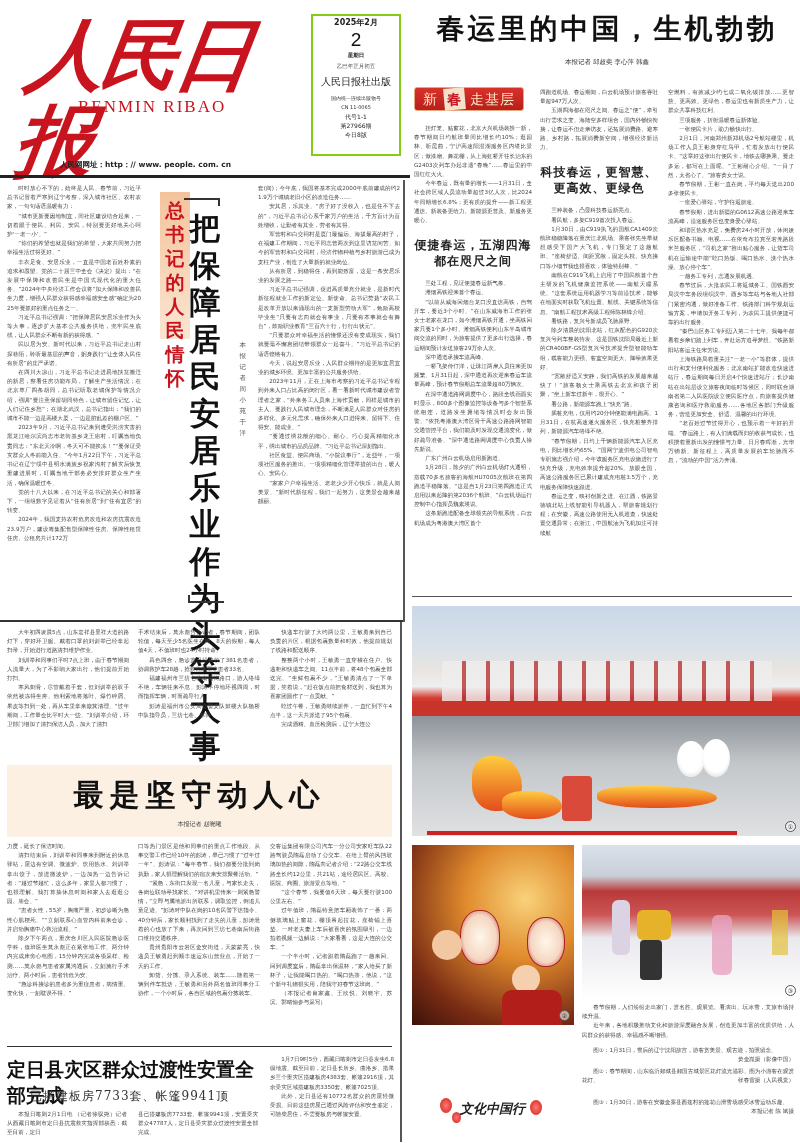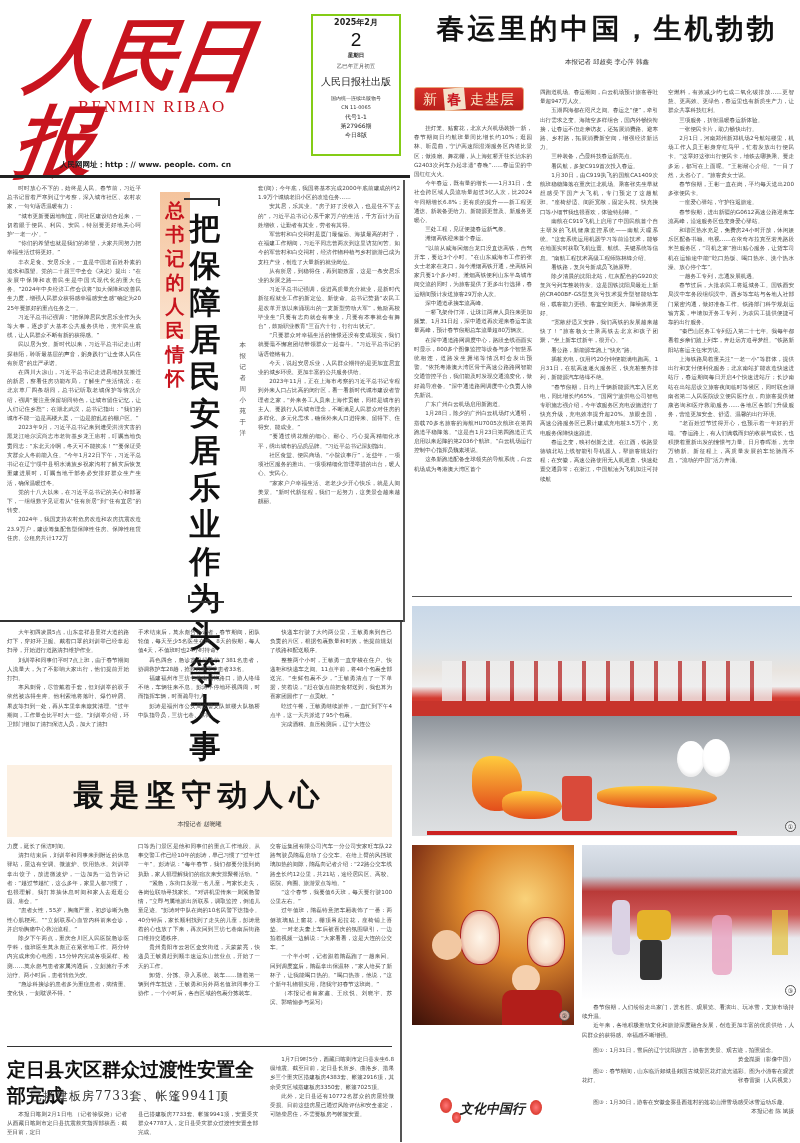--- a/index.html
+++ b/index.html
@@ -102,34 +102,36 @@
 
 <div class="abs banner">
   <span>新</span>
   <span class="big">春</span>
   <span>走基层</span>
 </div>
 
 <div class="abs txt" style="left:414px;top:124px;width:118px;">
   <p>挂灯笼、贴窗花，北京大兴机场装扮一新，春节期间日均航班量同比增长约10%；逛园林、听昆曲，宁沪高速阳澄湖服务区内堪比景区；做漆扇、舞花棚，从上海虹桥开往长治东的G2403次列车办起非遗“春晚”……春运里的中国红红火火。</p>
   <p>今年春运，既有量的增长——1月31日，全社会跨区域人员流动量超过3亿人次，比2024年同期增长6.8%；更有质的提升——新工程更通达、新装备更给力、新能源更普及、新服务更暖心。</p>
+  <div class="sec-head" style="margin:12px 0 10px;text-align:center;">便捷春运，五湖四海都在咫尺之间</div>
   <p>三处工程，见证便捷春运新气象。</p>
   <p>潍烟高铁迎来首个春运。</p>
   <p>“以前从威海回烟台龙口没直达高铁，自驾开车，要近3个小时。”在山东威海市工作的张女士老家在龙口，如今潍烟高铁开通，坐高铁回家只要1个多小时。潍烟高铁便利山东半岛城市间交流的同时，为旅客提供了更多出行选择，春运期间预计发送旅客29万余人次。</p>
   <p>深中通道承接车流高峰。</p>
   <p>一桥飞架伶仃洋，让珠江两岸人员往来更加频繁。1月31日起，深中通道再次迎来春运车流量高峰，预计春节假期总车流量超80万辆次。</p>
   <p>在深中通道路网调度中心，路段全线画面实时显示，800多个图像监控等设备与多个智慧系统相连，道路发生拥堵等情况时会发出预警。“依托粤港澳大湾区骨干高速公路路网智能交通管控平台，我们能及时发现交通流变化，做好疏导准备。”深中通道路网调度中心负责人徐先新说。</p>
   <p>广东广州白云机场启用新跑道。</p>
   <p>1月28日，除夕的广州白云机场灯火通明，搭载70多名旅客的海航HU7005次航班在第四跑道平稳降落。“这是自1月23日第四跑道正式启用以来起降的第2036个航班。”白云机场运行控制中心指挥员魏素瑛说。</p>
   <p>这条新跑道配备全球领先的导航系统，白云机场成为粤港澳大湾区首个</p>
 </div>
 
 <div class="abs txt" style="left:540px;top:88px;width:118px;">
   <p class="noindent">四跑道机场。春运期间，白云机场预计旅客吞吐量超947万人次。</p>
   <p>五湖四海都在咫尺之间。春运之“便”，牵引出行需求之变。海陆空多样组合，国内外畅快衔接，让春运不但走亲访友，还拓展消费路、避寒路、乡村路，拓展消费新空间，增强经济新活力。</p>
+  <div class="sec-head" style="margin:12px 0 10px;text-align:center;">科技春运，更智慧、更高效、更绿色</div>
   <p>三种装备，凸显科技春运新亮点。</p>
   <p>看民航，多架C919首次投入春运。</p>
   <p>1月30日，由C919执飞的国航CA1409次航班稳稳降落在重庆江北机场。乘客张先生早就想感受下国产大飞机，专门预定了这趟航班。“座椅舒适、间距宽敞，固定头枕、快充接口等小细节我也很喜欢，体验特别棒。”</p>
   <p>南航在C919飞机上启用了中国民航首个自主研发的飞机健康监控系统——南航天瞳系统。“这套系统运用机器学习等前沿技术，能够在地面实时获取飞机位置、航线、关键系统等信息。”南航工程技术高级工程师陈林锋介绍。</p>
   <p>看铁路，复兴号新成员飞驰原野。</p>
   <p>除夕清晨的沈阳北站，红灰配色的G920次复兴号列车整装待发。这是国铁沈阳局最近上新的CR400BF-GS型复兴号技术提升型智能动车组，载客能力更强、客室空间更大、降噪效果更好。</p>
   <p>“宽敞舒适又安静，我们高铁的发展越来越快了！”旅客杨女士乘高铁去北京和孩子团聚，“坐上新车过新年，很开心。”</p>
   <p>看公路，新能源车跑上“快充”路。</p>
   <p>插桩充电，仅用约20分钟便能满电跑高。1月31日，在杭高速遂火服务区，快充桩整齐排列，新能源汽车络绎不绝。</p>
   <p>“春节假期，日均上千辆新能源汽车入区充电，同比增长约65%。”国网宁波供电公司智电专职施志强介绍，今年该服务区充电设施进行了快充升级，充电效率提升超20%。放眼全国，高速公路服务区已累计建成充电桩3.5万个，充电服务保障快速跟进。</p>

